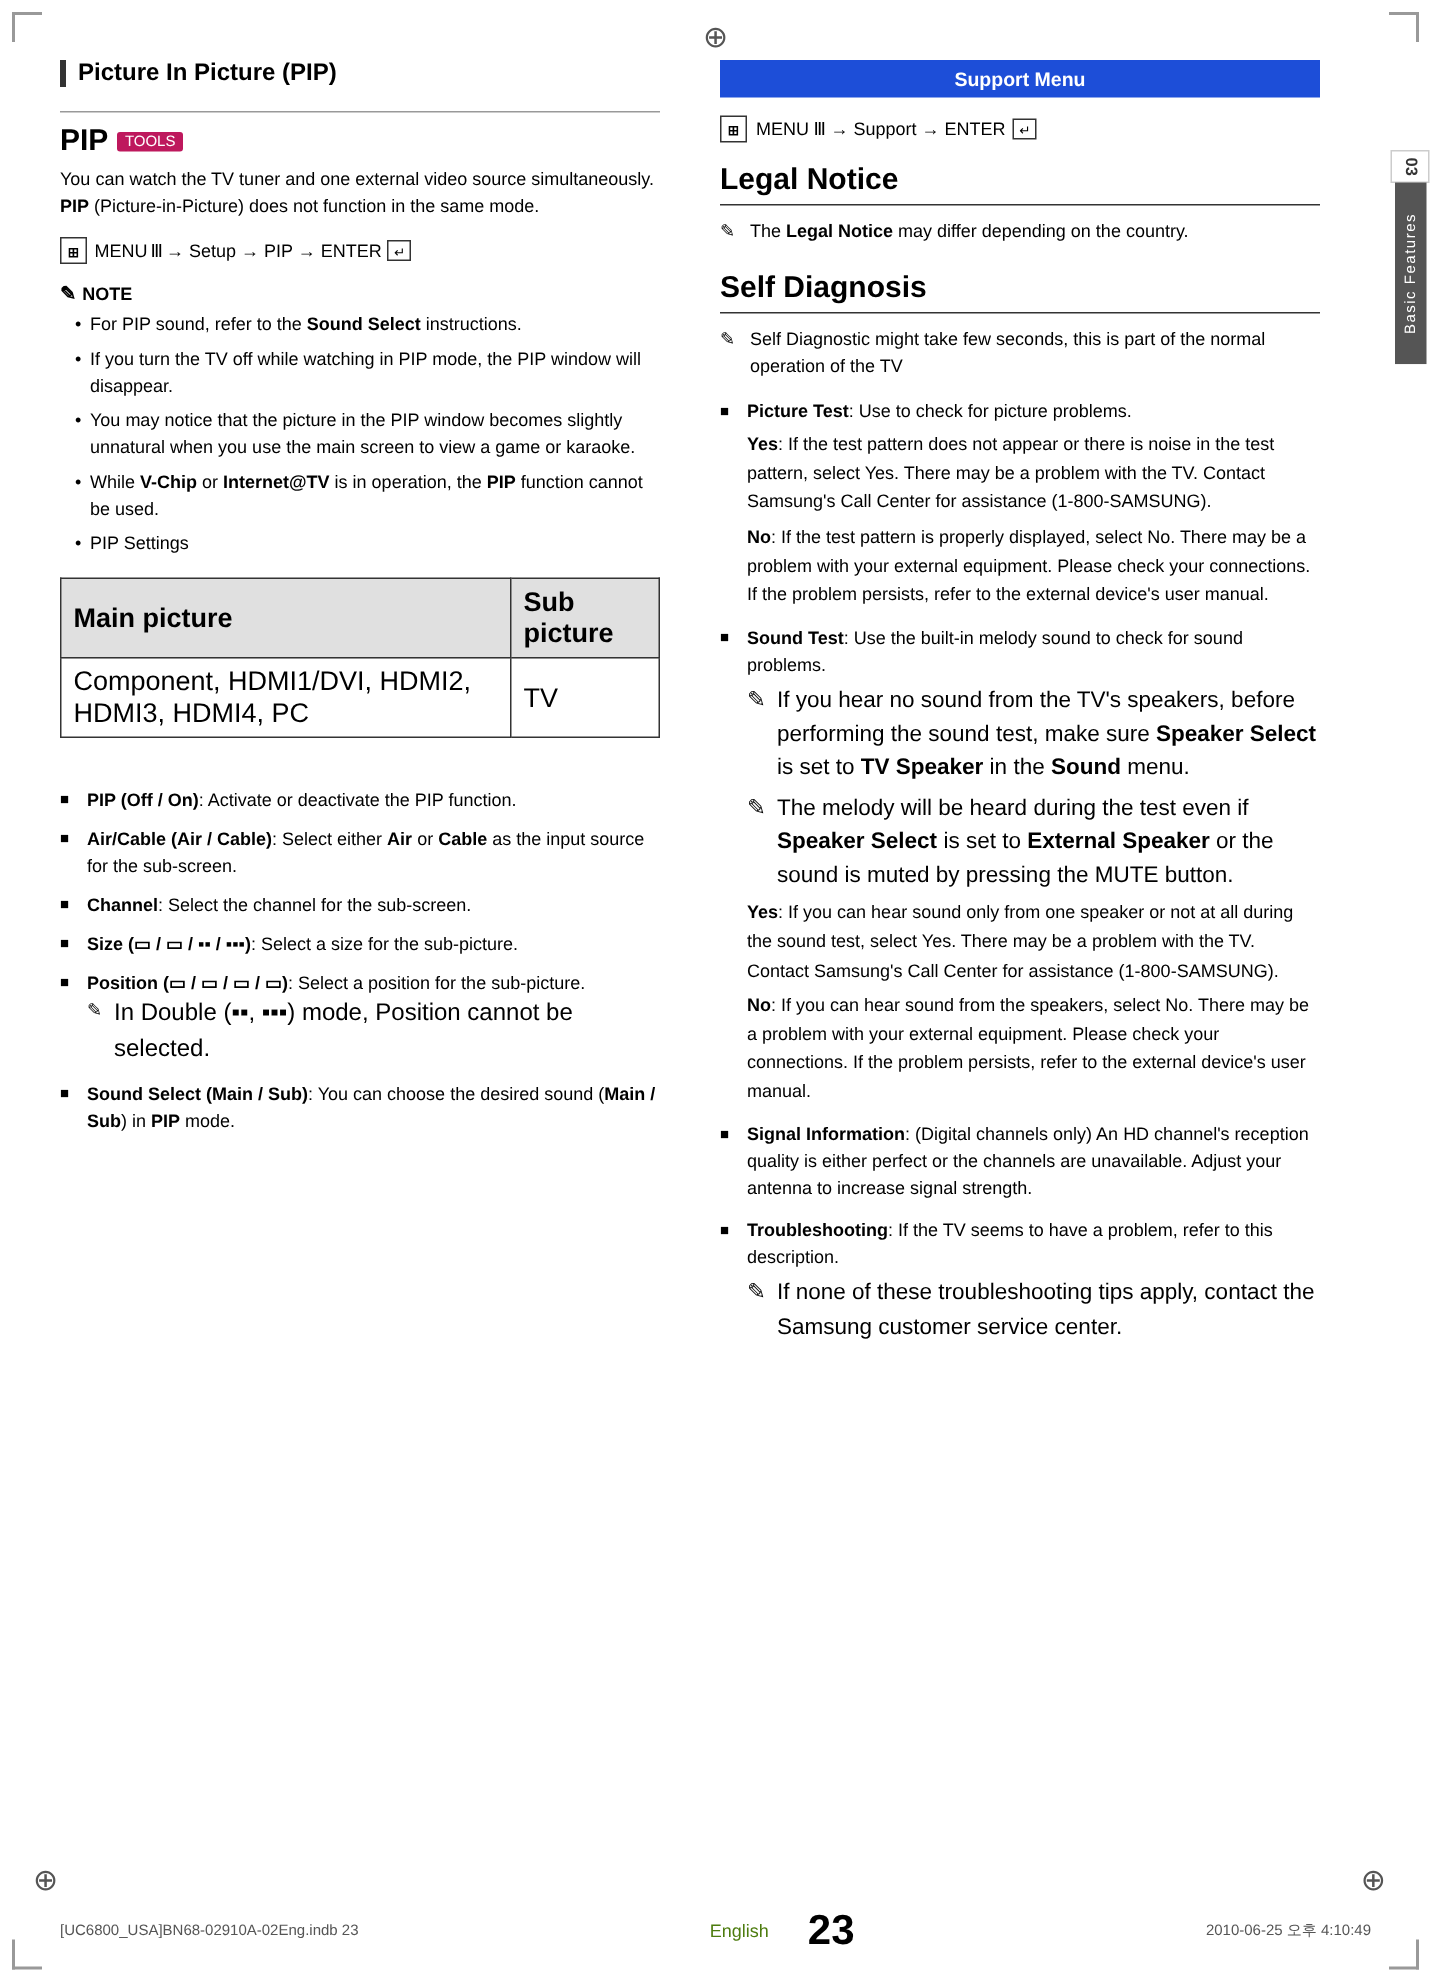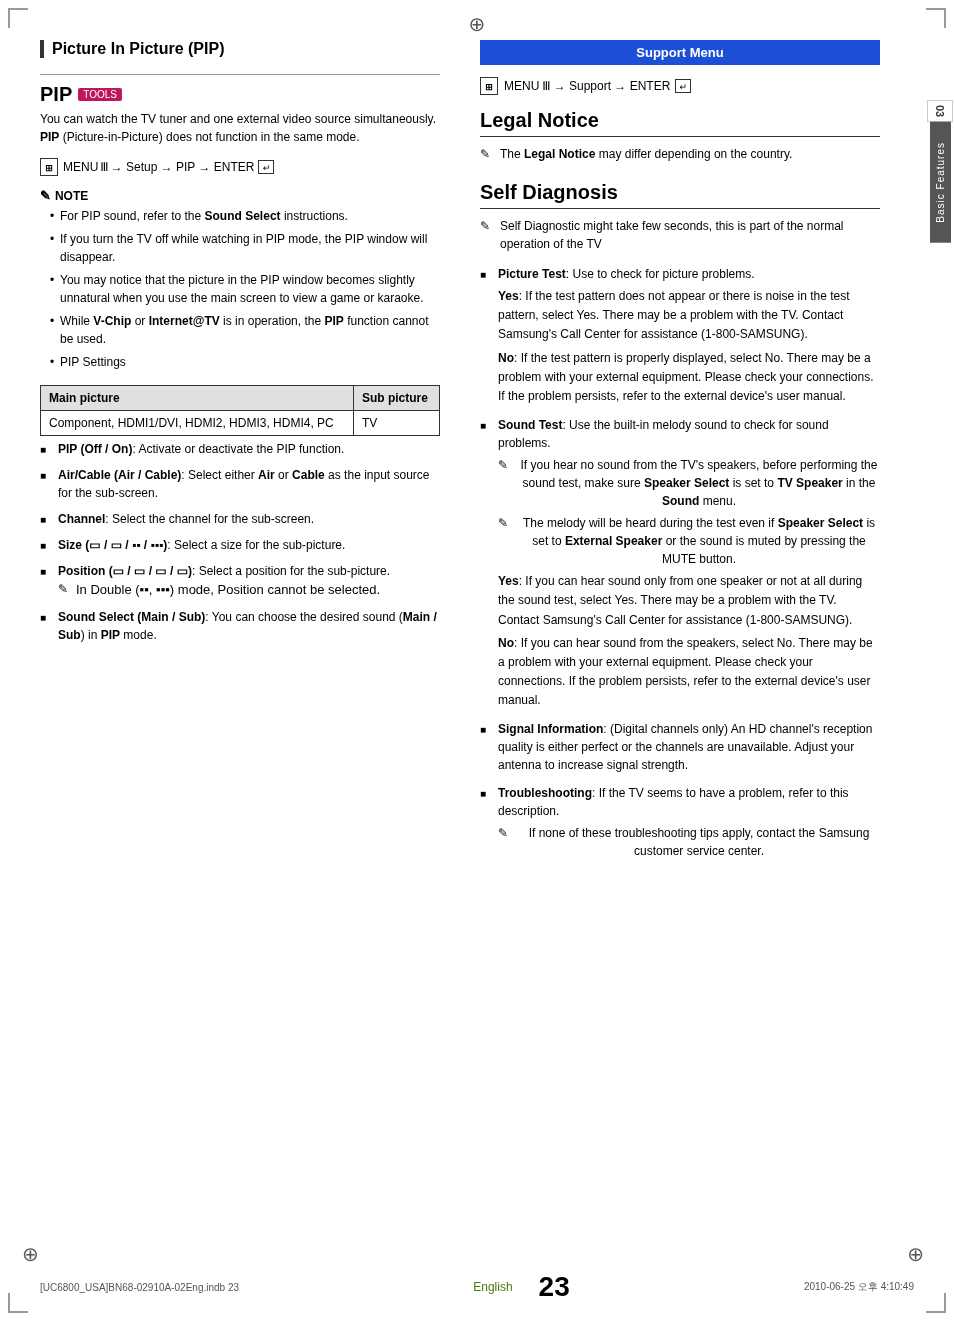--- a/index.html
+++ b/index.html
@@ -184,22 +184,22 @@
     .note-list li::before {
       content: "•";
       position: absolute;
       left: 0;
     }
 
     
     .pip-table {
       width: 100%;
       border-collapse: collapse;
-      margin-bottom: 4px;
-      font-size: 12px;
+      margin-bottom: 32px;
+      font-size: 18px;
     }
     .pip-table th, .pip-table td {
       border: 1px solid #333;
       padding: 5px 8px;
     }
     .pip-table th {
       background: #e0e0e0;
       font-weight: bold;
       text-align: left;
     }
@@ -217,21 +217,21 @@
       position: relative;
     }
     .feature-list li::before {
       content: "■";
       position: absolute;
       left: 0;
       font-size: 10px;
       top: 2px;
     }
     .note-item-inner {
-      font-size: 13px;
+      font-size: 16px;
       line-height: 1.5;
       padding-left: 18px;
       position: relative;
     }
     .note-item-inner::before {
       content: "✎";
       position: absolute;
       left: 0;
       font-size: 12px;
     }
@@ -289,27 +289,26 @@
       font-size: 10px;
       top: 2px;
     }
     .diag-sub {
       font-size: 12px;
       line-height: 1.6;
       margin-top: 4px;
       padding-left: 0;
     }
     .diag-sub-note {
-      font-size: 12px;
+      font-size: 15px;
       line-height: 1.5;
       padding-left: 20px;
       position: relative;
       margin-top: 4px;
       margin-bottom: 4px;
-      text-align: center;
     }
     .diag-sub-note::before {
       content: "✎";
       position: absolute;
       left: 0;
     }
 
     
     .footer {
       position: absolute;

